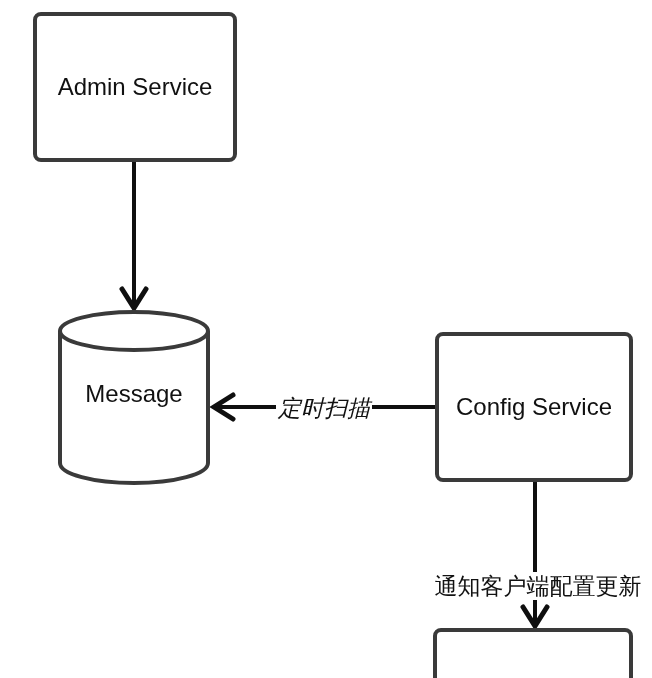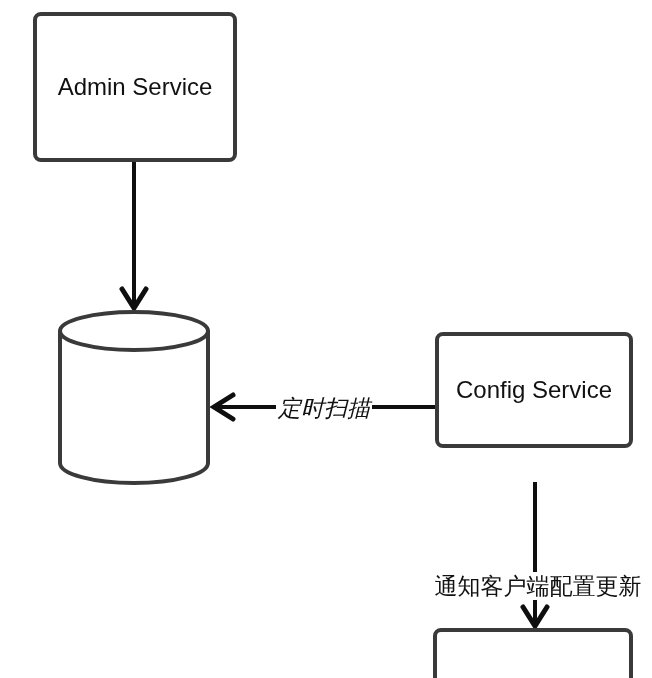--- a/index.html
+++ b/index.html
@@ -42,21 +42,21 @@
     border: 4px solid #3a3a3a;
     border-radius: 8px;
     display: flex;
     align-items: center;
     justify-content: center;
     font-size: 24px;
     color: #111111;
     white-space: nowrap;
   }
   .node-admin  { left: 33px;  top: 12px;  width: 204px; height: 150px; }
-  .node-config { left: 435px; top: 332px; width: 198px; height: 116px; }
+  .node-config { left: 435px; top: 332px; width: 198px; height: 150px; }
   .node-client { left: 433px; top: 628px; width: 200px; height: 90px; }
   .cylinder-svg {
     position: absolute;
     left: 56px;
     top: 309px;
     width: 156px;
     height: 180px;
   }
   .cylinder-label {
     position: absolute;
@@ -115,18 +115,19 @@
 
   <div class="node-box node-client">
     <span></span>
   </div>
 
   <svg class="cylinder-svg" viewBox="0 0 156 180" xmlns="http://www.w3.org/2000/svg">
     <path d="M 4 22 L 4 154 A 74 20 0 0 0 152 154 L 152 22" fill="#ffffff" stroke="#3a3a3a" stroke-width="4"></path>
     <ellipse cx="78" cy="22" rx="74" ry="19" fill="#ffffff" stroke="#3a3a3a" stroke-width="4"></ellipse>
   </svg>
   <div class="cylinder-label">
+    <div>Message</div>
   </div>
 
   <div class="edge-label edge-label-2">定时扫描</div>
   <div class="edge-label edge-label-3">通知客户端配置更新</div>
 
 </div>
 
 </body></html>

